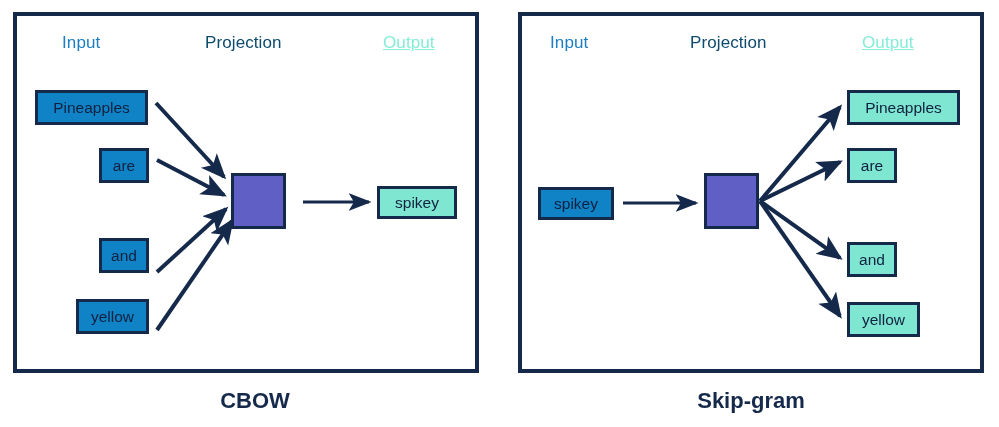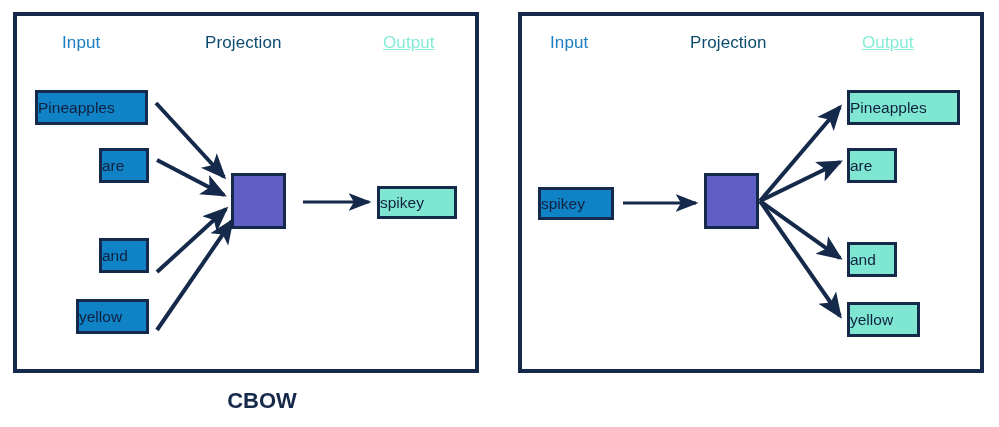--- a/index.html
+++ b/index.html
@@ -39,38 +39,39 @@
   .hdr-input      { color: #1b7ec4; }
   .hdr-projection { color: #0c4a6e; }
   .hdr-output     { color: #84ecd7; text-decoration: underline; }
 
   .node {
     position: absolute;
     box-sizing: border-box;
     border: 3px solid #15294b;
     display: flex;
     align-items: center;
+    justify-content: center;
     font-size: 15.5px;
     color: #10213f;
     white-space: nowrap;
     line-height: 1;
   }
   .node.in   { background: #1082c6; }
   .node.out  { background: #7fe7d1; }
   .node.proj { background: #5f5fc6; border-width: 3px; }
 
   .caption {
     position: absolute;
     font-size: 22px;
     font-weight: bold;
     color: #15294b;
     white-space: nowrap;
     text-align: center;
   }
-  #caption-cbow { left: 29px;  top: 388px; width: 466px; }
+  #caption-cbow { left: 22px;  top: 388px; width: 466px; }
   #caption-skip { left: 518px; top: 388px; width: 466px; }
 
   svg.arrows {
     position: absolute;
     left: 0; top: 0;
     width: 999px;
     height: 427px;
     pointer-events: none;
     overflow: visible;
   }
@@ -135,20 +136,21 @@
   <div class="node out" style="left:847px; top:148px; width:50px;  height:35px;">
     <span>are</span>
   </div>
   <div class="node out" style="left:847px; top:242px; width:50px;  height:35px;">
     <span>and</span>
   </div>
   <div class="node out" style="left:847px; top:302px; width:73px;  height:35px;">
     <span>yellow</span>
   </div>
 
+  <div class="caption" id="caption-skip">Skip-gram</div>
 
   <svg class="arrows" viewBox="0 0 999 427">
     <defs>
       <marker id="ah" markerWidth="7" markerHeight="7" refX="5.6" refY="3" orient="auto" markerUnits="strokeWidth">
         <path d="M0,0.3 L6.4,3 L0,5.7 L1.5,3 Z" fill="#15294b"></path>
       </marker>
       <marker id="ah-thin" markerWidth="8" markerHeight="8" refX="6.4" refY="3.2" orient="auto" markerUnits="strokeWidth">
         <path d="M0,0.4 L7.2,3.2 L0,6 L1.7,3.2 Z" fill="#15294b"></path>
       </marker>
     </defs>

